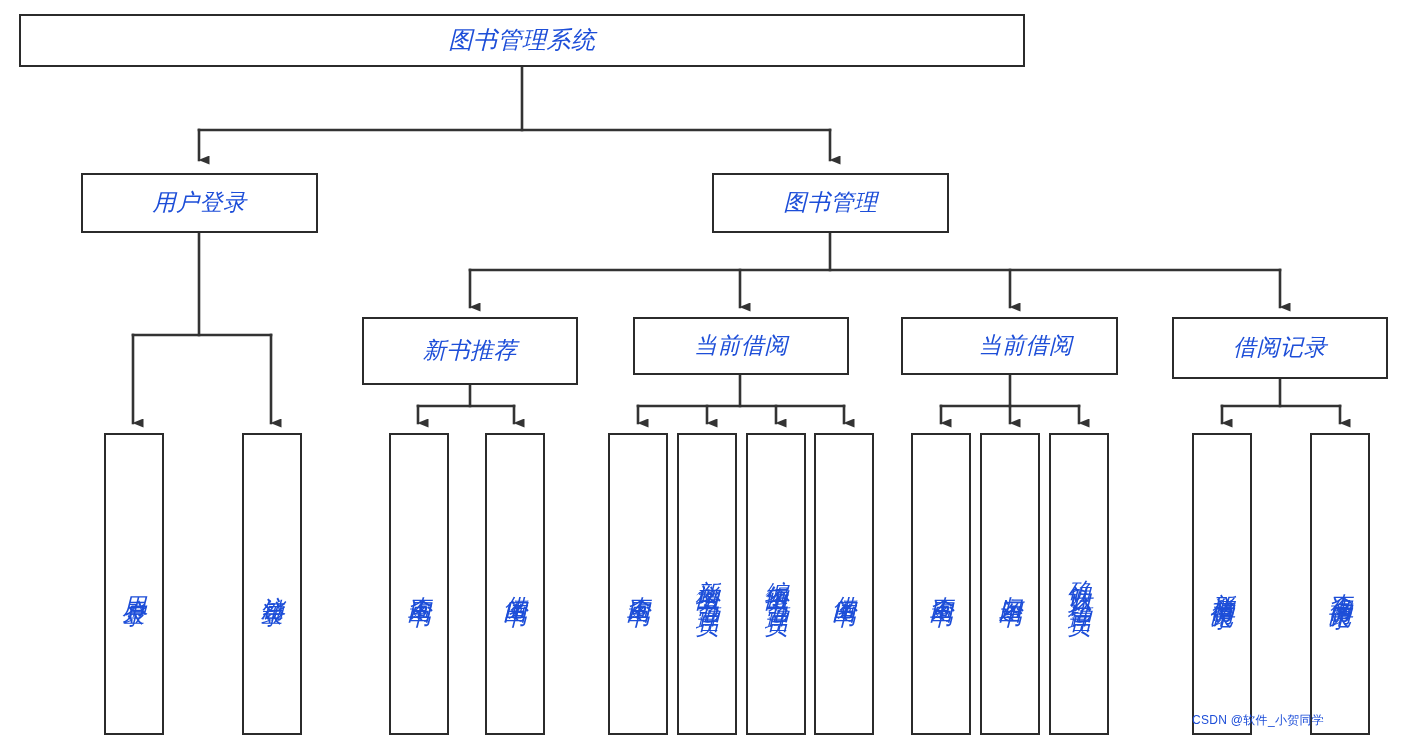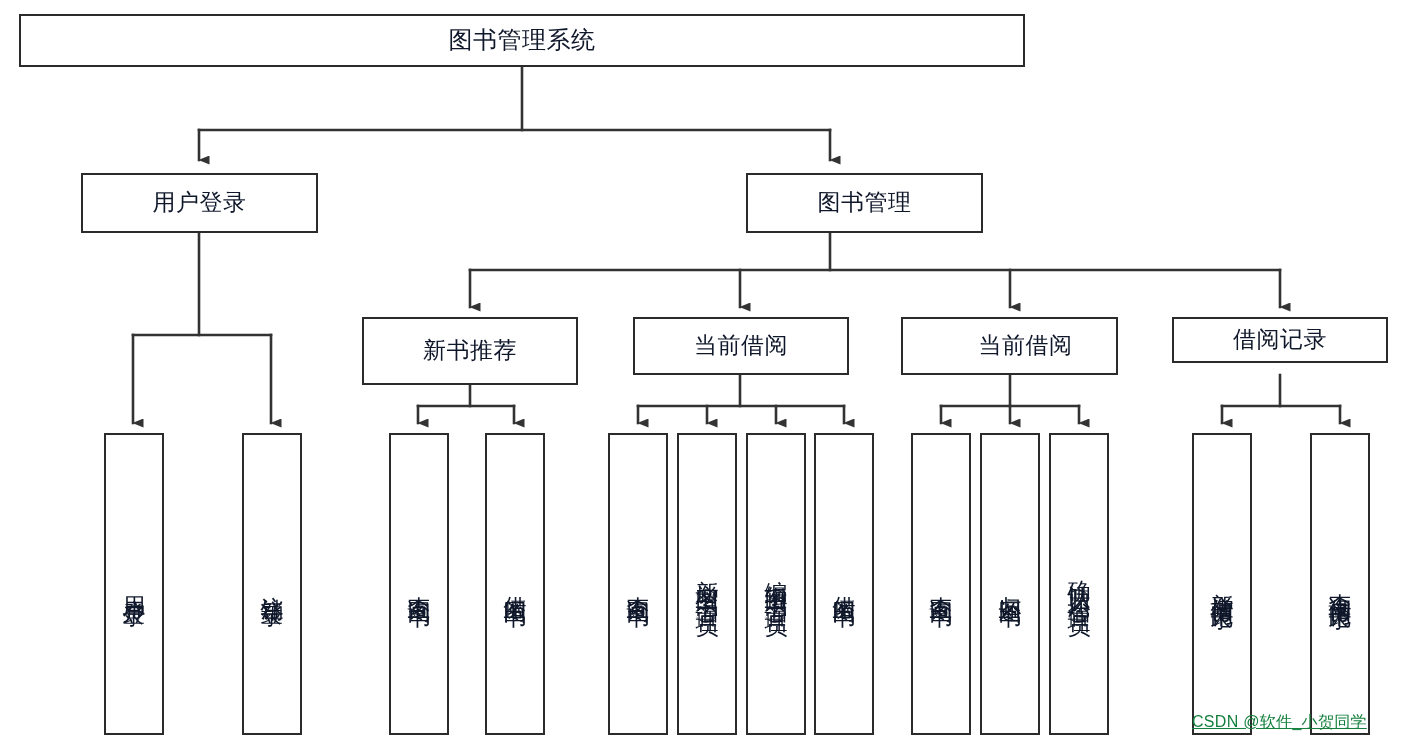--- a/index.html
+++ b/index.html
@@ -28,24 +28,25 @@
     position: absolute;
     box-sizing: border-box;
     background: #ffffff;
     border: 2px solid #2b2b2b;
     display: flex;
     align-items: center;
     justify-content: center;
     overflow: hidden;
   }
   .node-label {
-    color: #0f172a;
+    color: #1d4ed8;
     text-align: center;
     line-height: 1.12;
     white-space: nowrap;
+    font-style: italic;
   }
   .node-box.horizontal .node-label {
     font-size: 23px;
     letter-spacing: 0.5px;
   }
   .node-box.root .node-label {
     font-size: 24px;
     letter-spacing: 0.5px;
   }
   .node-box.vertical {
@@ -58,26 +59,25 @@
     text-orientation: upright;
     font-size: 23px;
     letter-spacing: 3px;
     line-height: 1;
   }
   .node-box.vertical.tall .node-label {
     letter-spacing: 5px;
   }
   .watermark {
     position: absolute;
-    color: #15803d;
-    font-size: 16px;
+    color: #1d4ed8;
+    font-size: 12px;
     white-space: nowrap;
     user-select: none;
     letter-spacing: 0.3px;
-    text-decoration: underline;
   }
 </style>
 </head>
 <body>
 
 <div id="stage">
 
   <svg id="diagram-svg" viewBox="0 0 1405 747" xmlns="http://www.w3.org/2000/svg">
     <defs>
       <marker id="arrowhead" markerWidth="9" markerHeight="11" refX="4.5" refY="10.5" orient="auto" markerUnits="userSpaceOnUse">
@@ -134,37 +134,37 @@
   </svg>
 
   <div class="node-box root" style="left:19px; top:14px; width:1006px; height:53px;">
     <span class="node-label">图书管理系统</span>
   </div>
 
   <div class="node-box horizontal" style="left:81px; top:173px; width:237px; height:60px;">
     <span class="node-label">用户登录</span>
   </div>
 
-  <div class="node-box horizontal" style="left:712px; top:173px; width:237px; height:60px;margin-left:34px;">
+  <div class="node-box horizontal" style="left:712px; top:173px; width:237px; height:60px;">
     <span class="node-label">图书管理</span>
   </div>
 
   <div class="node-box horizontal" style="left:362px; top:317px; width:216px; height:68px;">
     <span class="node-label">新书推荐</span>
   </div>
 
   <div class="node-box horizontal" style="left:633px; top:317px; width:216px; height:58px;">
     <span class="node-label">当前借阅</span>
   </div>
 
   <div class="node-box horizontal" style="left:901px; top:317px; width:217px; height:58px;padding-left:32px;">
     <span class="node-label">当前借阅</span>
   </div>
 
-  <div class="node-box horizontal" style="left:1172px; top:317px; width:216px; height:46px;">
+  <div class="node-box horizontal" style="left:1172px; top:317px; width:216px; height:62px;">
     <span class="node-label">借阅记录</span>
   </div>
 
   <div class="node-box vertical" style="left:104px; top:433px; width:60px; height:302px;">
     <span class="node-label">用户登录</span>
   </div>
 
   <div class="node-box vertical" style="left:242px; top:433px; width:60px; height:302px;">
     <span class="node-label">注销登录</span>
   </div>

